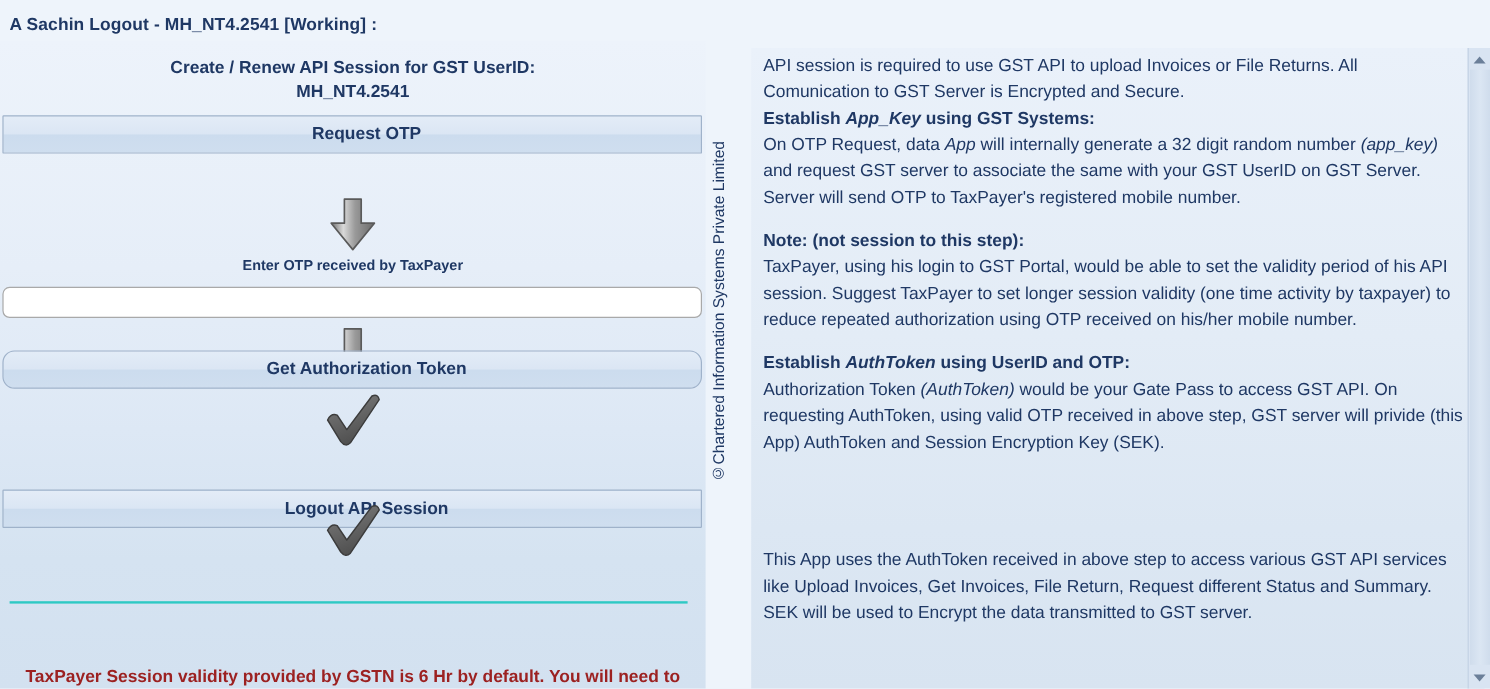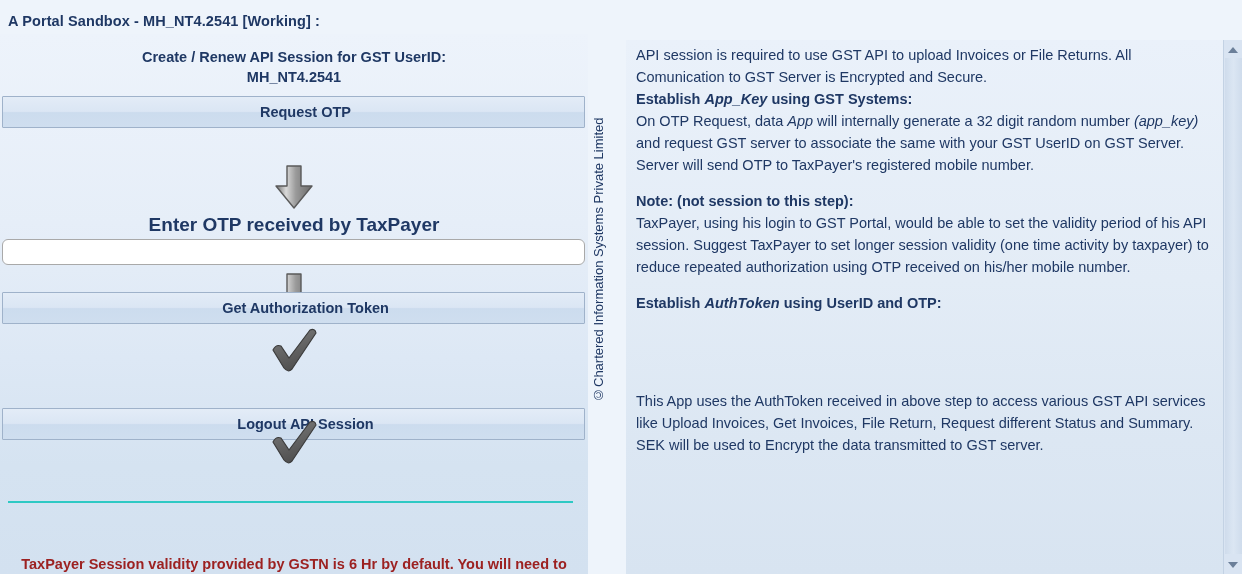--- a/index.html
+++ b/index.html
@@ -71,21 +71,21 @@
     font-weight: bold;
     color: #1f3864;
     cursor: pointer;
     padding-left: 24px;
   }
   .otp-label {
     position: absolute;
     left: 0;
     width: 588px;
     text-align: center;
-    font-size: 19px;
+    font-size: 12px;
     font-weight: bold;
     color: #1f3864;
   }
   .otp-input {
     position: absolute;
     left: 2px;
     top: 205px;
     width: 583px;
     height: 26px;
     box-sizing: border-box;
@@ -215,21 +215,21 @@
     height: 496px;
     background: linear-gradient(to right, #cfdcec 0%, #dbe6f3 50%, #cfdcec 100%);
     cursor: pointer;
   }
 </style>
 </head>
 <body>
 
 <div id="app">
 
-  <div class="win-title">A Portal Sandbox - MH_NT4.2541 [Working] :</div>
+  <div class="win-title">A Sachin Logout - MH_NT4.2541 [Working] :</div>
 
   <div class="left-panel">
 
     <div class="heading-block">
       <div class="panel-heading">Create / Renew API Session for GST UserID:</div>
       <div class="panel-heading">MH_NT4.2541</div>
     </div>
 
     <div class="step-btn" style="top:62px;">Request OTP</div>
 
@@ -258,21 +258,21 @@
             <stop offset="0%" stop-color="#6e6e6e"></stop>
             <stop offset="28%" stop-color="#d9d9d9"></stop>
             <stop offset="55%" stop-color="#9a9a9a"></stop>
             <stop offset="100%" stop-color="#6a6a6a"></stop>
           </linearGradient>
         </defs>
         <path d="M15 2 L29 2 L29 22 L40 22 L22 44 L4 22 L15 22 Z" fill="url(#agrad2)" stroke="#5a5a5a" stroke-width="1.4" stroke-linejoin="round"></path>
       </svg>
     </div>
 
-    <div class="step-btn" style="top:258px;">Get Authorization Token</div>
+    <div class="step-btn" style="top:258px;border-radius:10px;">Get Authorization Token</div>
 
     <div class="icon-wrap" style="top:292px;">
       <svg width="56" height="48" viewBox="0 0 56 48">
         <defs>
           <linearGradient id="cgrad1" x1="0" y1="0" x2="0.4" y2="1">
             <stop offset="0%" stop-color="#7e7e7e"></stop>
             <stop offset="55%" stop-color="#646464"></stop>
             <stop offset="100%" stop-color="#4f4f4f"></stop>
           </linearGradient>
         </defs>
@@ -312,20 +312,21 @@
 
     <div class="spacer-sm"></div>
 
     <p class="doc-h">Note: (not session to this step):</p>
     <p class="doc-p">TaxPayer, using his login to GST Portal, would be able to set the validity period of his API session. Suggest TaxPayer to set longer session validity (one time activity by taxpayer) to reduce repeated authorization using OTP received on his/her mobile number.</p>
 
     <div class="spacer-sm"></div>
 
     <p class="doc-h"><span>Establish </span><em>AuthToken</em><span> using UserID and OTP:</span></p>
 
+    <p class="doc-p"><span>Authorization Token </span><em>(AuthToken)</em><span> would be your Gate Pass to access GST API. On requesting AuthToken, using valid OTP received in above step, GST server will privide (this App) AuthToken and Session Encryption Key (SEK).</span></p>
 
     <div class="spacer-lg"></div>
 
     <p class="doc-p">This App uses the AuthToken received in above step to access various GST API services like Upload Invoices, Get Invoices, File Return, Request different Status and Summary. SEK will be used to Encrypt the data transmitted to GST server.</p>
   </div>
 
   <div class="scrollbar">
     <div class="sb-thumb"></div>
     <div class="sb-arrow sb-up">
       <span class="tri tri-up"></span>

